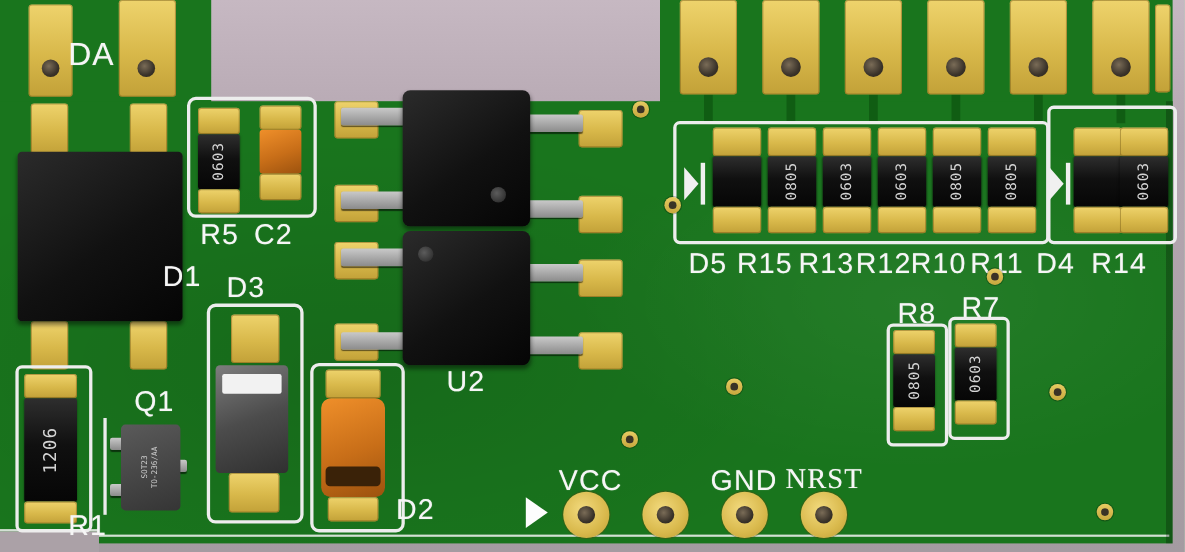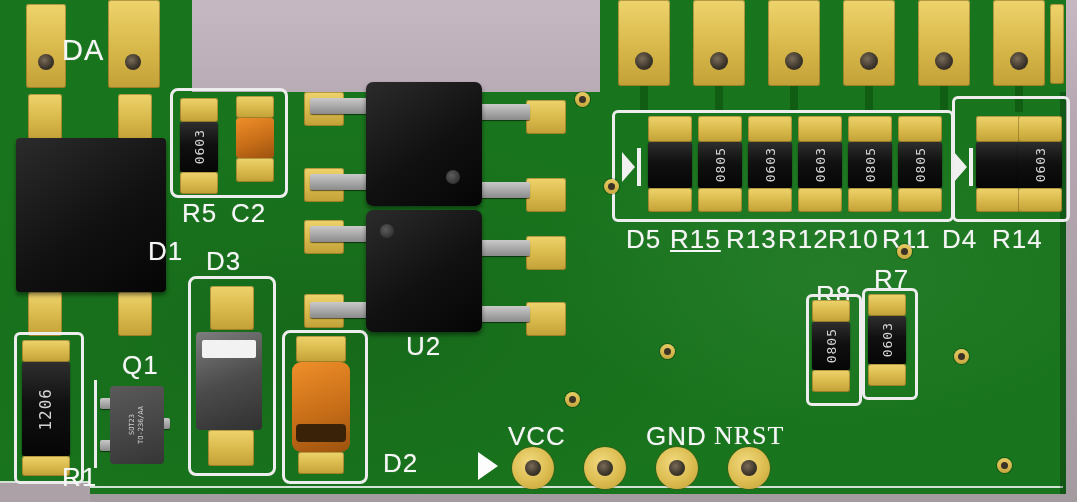--- a/index.html
+++ b/index.html
@@ -125,21 +125,21 @@
   </div>
   <div class="pad" style="left:22px;top:456px;width:48px;height:20px;"></div>
   <div class="silk-label" style="left:62px;top:462px;">R1</div>
 
   <div class="silk-outline" style="left:282px;top:330px;width:80px;height:148px;"></div>
   <div class="pad" style="left:296px;top:336px;width:50px;height:26px;"></div>
   <div class="cap-orange" style="left:292px;top:362px;width:58px;height:90px;border-radius:9px;">
     <div style="position:absolute;left:4px;top:62px;width:50px;height:18px;background:#3a2208;border-radius:4px;"></div>
   </div>
   <div class="pad" style="left:298px;top:452px;width:46px;height:22px;"></div>
-  <div class="silk-label" style="left:360px;top:448px;margin-left:23px;">D2</div>
+  <div class="silk-label" style="left:360px;top:448px;">D2</div>
 
   <div class="pad" style="left:304px;top:92px;width:40px;height:34px;"></div>
   <div class="pad" style="left:304px;top:168px;width:40px;height:34px;"></div>
   <div class="pad" style="left:304px;top:220px;width:40px;height:34px;"></div>
   <div class="pad" style="left:304px;top:294px;width:40px;height:34px;"></div>
   <div class="pad" style="left:526px;top:100px;width:40px;height:34px;"></div>
   <div class="pad" style="left:526px;top:178px;width:40px;height:34px;"></div>
   <div class="pad" style="left:526px;top:236px;width:40px;height:34px;"></div>
   <div class="pad" style="left:526px;top:302px;width:40px;height:34px;"></div>
   <div class="pin" style="left:310px;top:98px;width:58px;"></div>
@@ -241,29 +241,29 @@
   </div>
   <div class="row-unit" style="left:1018px;">
     <div class="pad p-top"></div>
     <div class="smd-body u-body">
         <span class="marking-v">0603</span>
       </div>
     <div class="pad p-bot"></div>
   </div>
 
   <div class="silk-label" style="left:626px;top:224px;">D5</div>
-  <div class="silk-label" style="left:670px;top:224px;text-decoration:underline;">R15</div>
+  <div class="silk-label" style="left:670px;top:224px;">R15</div>
   <div class="silk-label" style="left:726px;top:224px;">R13</div>
   <div class="silk-label" style="left:778px;top:224px;">R12</div>
   <div class="silk-label" style="left:828px;top:224px;">R10</div>
   <div class="silk-label" style="left:882px;top:224px;">R11</div>
   <div class="silk-label" style="left:942px;top:224px;">D4</div>
   <div class="silk-label" style="left:992px;top:224px;">R14</div>
 
-  <div class="silk-label" style="left:816px;top:280px;text-align:right;">R8</div>
+  <div class="silk-label" style="left:816px;top:270px;text-align:right;">R8</div>
   <div class="silk-label" style="left:874px;top:264px;">R7</div>
   <div class="silk-outline" style="left:806px;top:294px;width:50px;height:106px;border-radius:6px;"></div>
   <div class="silk-outline" style="left:862px;top:288px;width:50px;height:106px;border-radius:6px;"></div>
   <div class="pad" style="left:812px;top:300px;width:38px;height:22px;"></div>
   <div class="smd-body" style="left:812px;top:322px;width:38px;height:48px;">
     <span class="marking-v">0805</span>
   </div>
   <div class="pad" style="left:812px;top:370px;width:38px;height:22px;"></div>
   <div class="pad" style="left:868px;top:294px;width:38px;height:22px;"></div>
   <div class="smd-body" style="left:868px;top:316px;width:38px;height:48px;">

